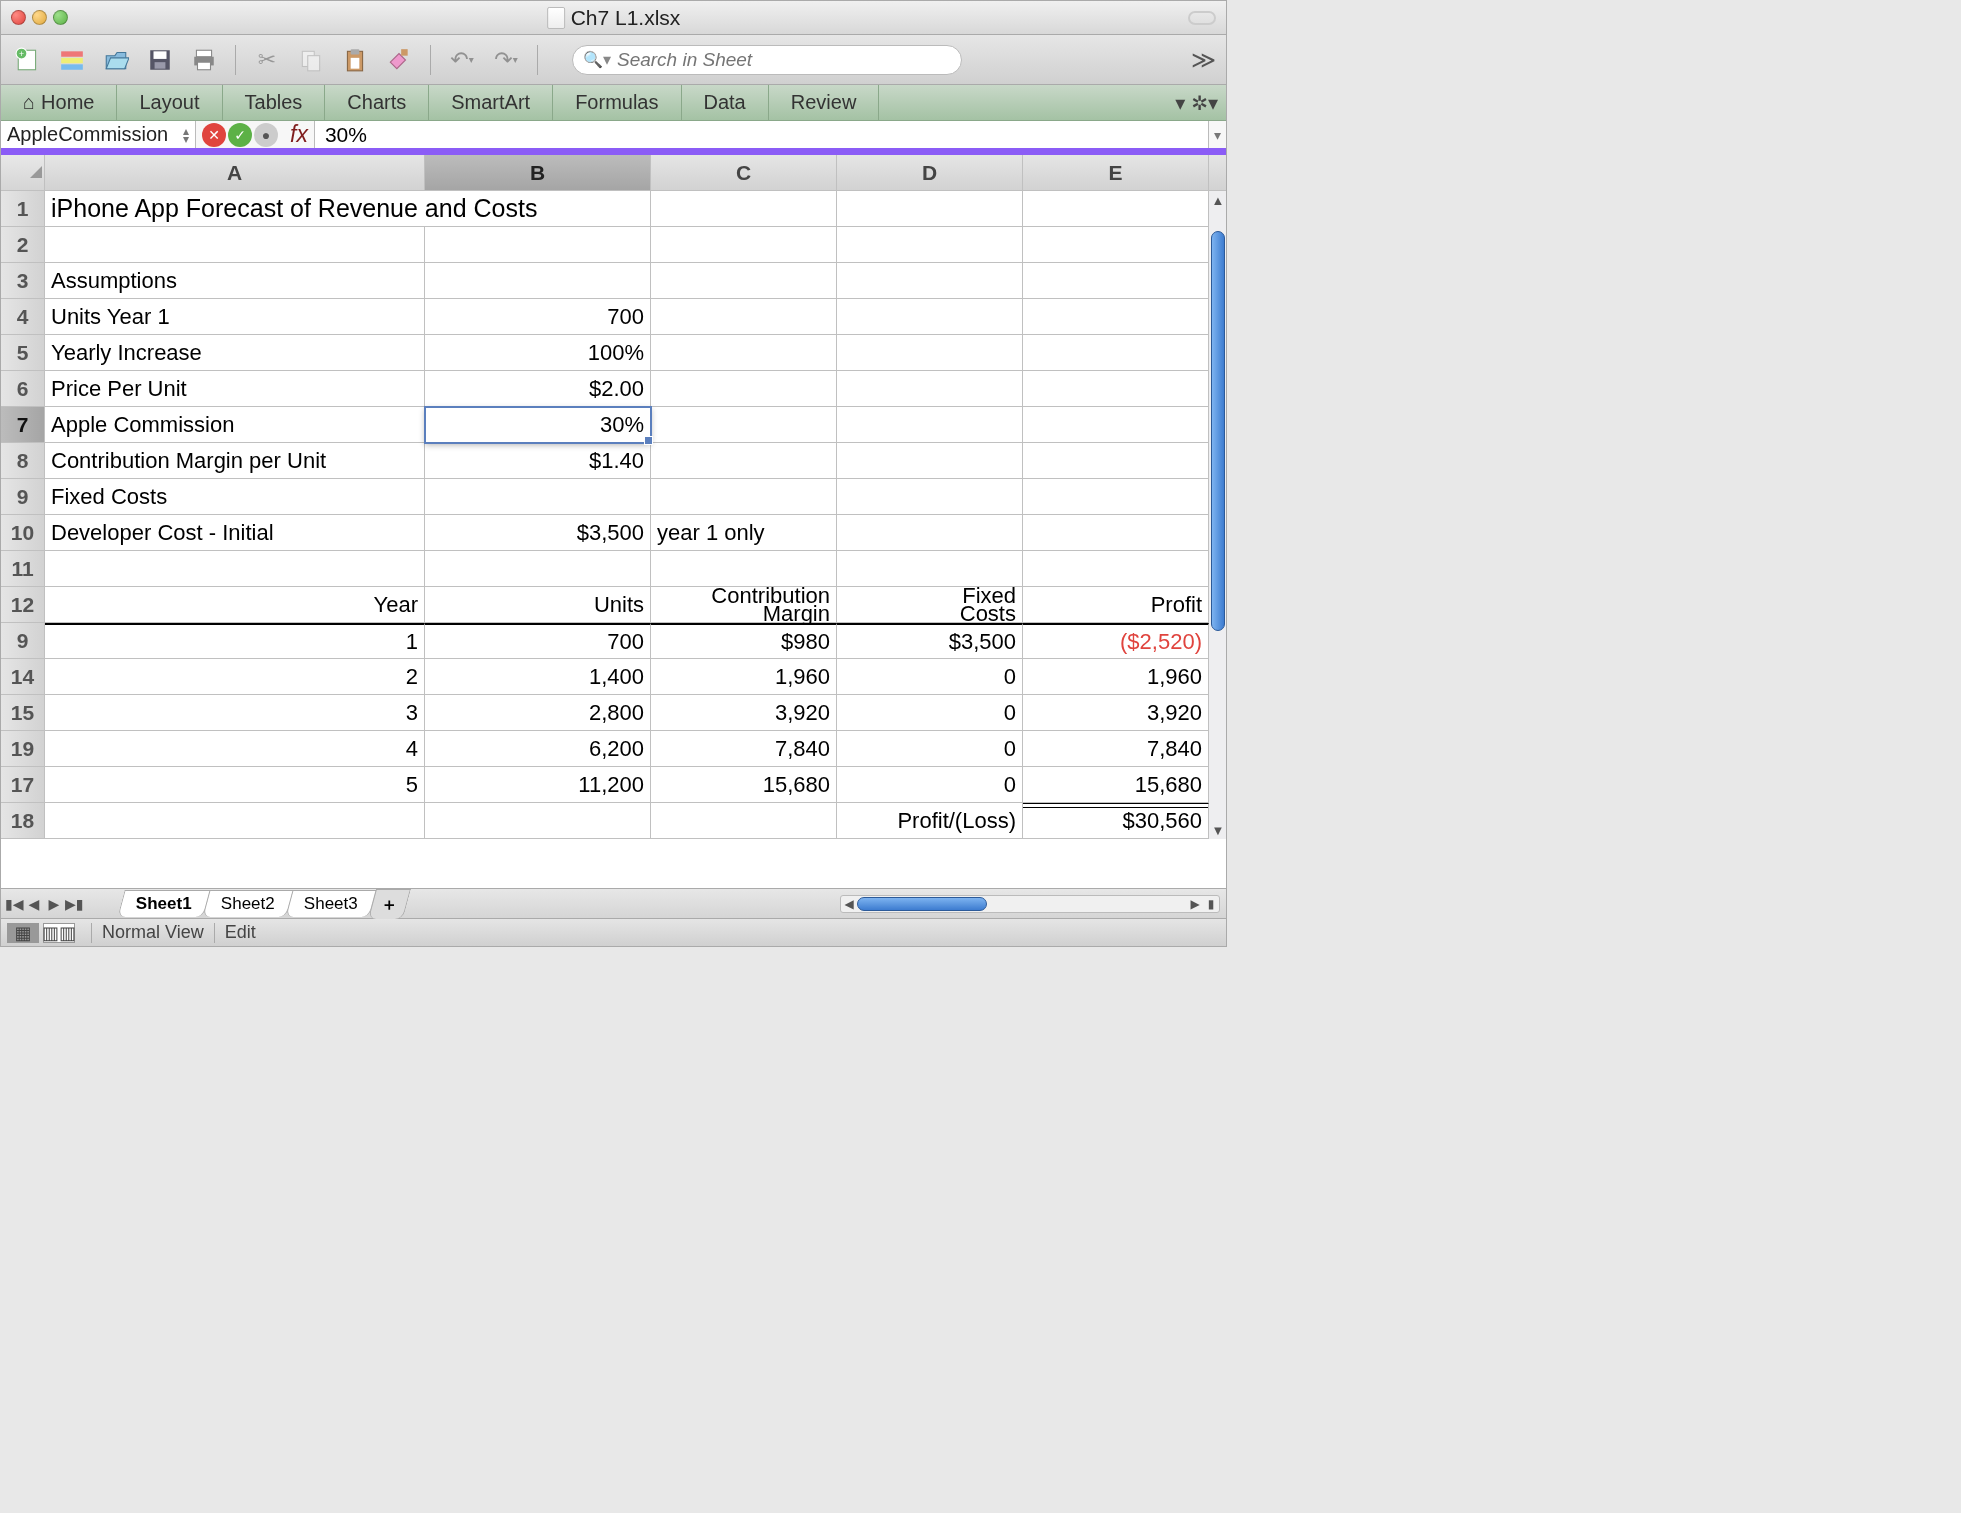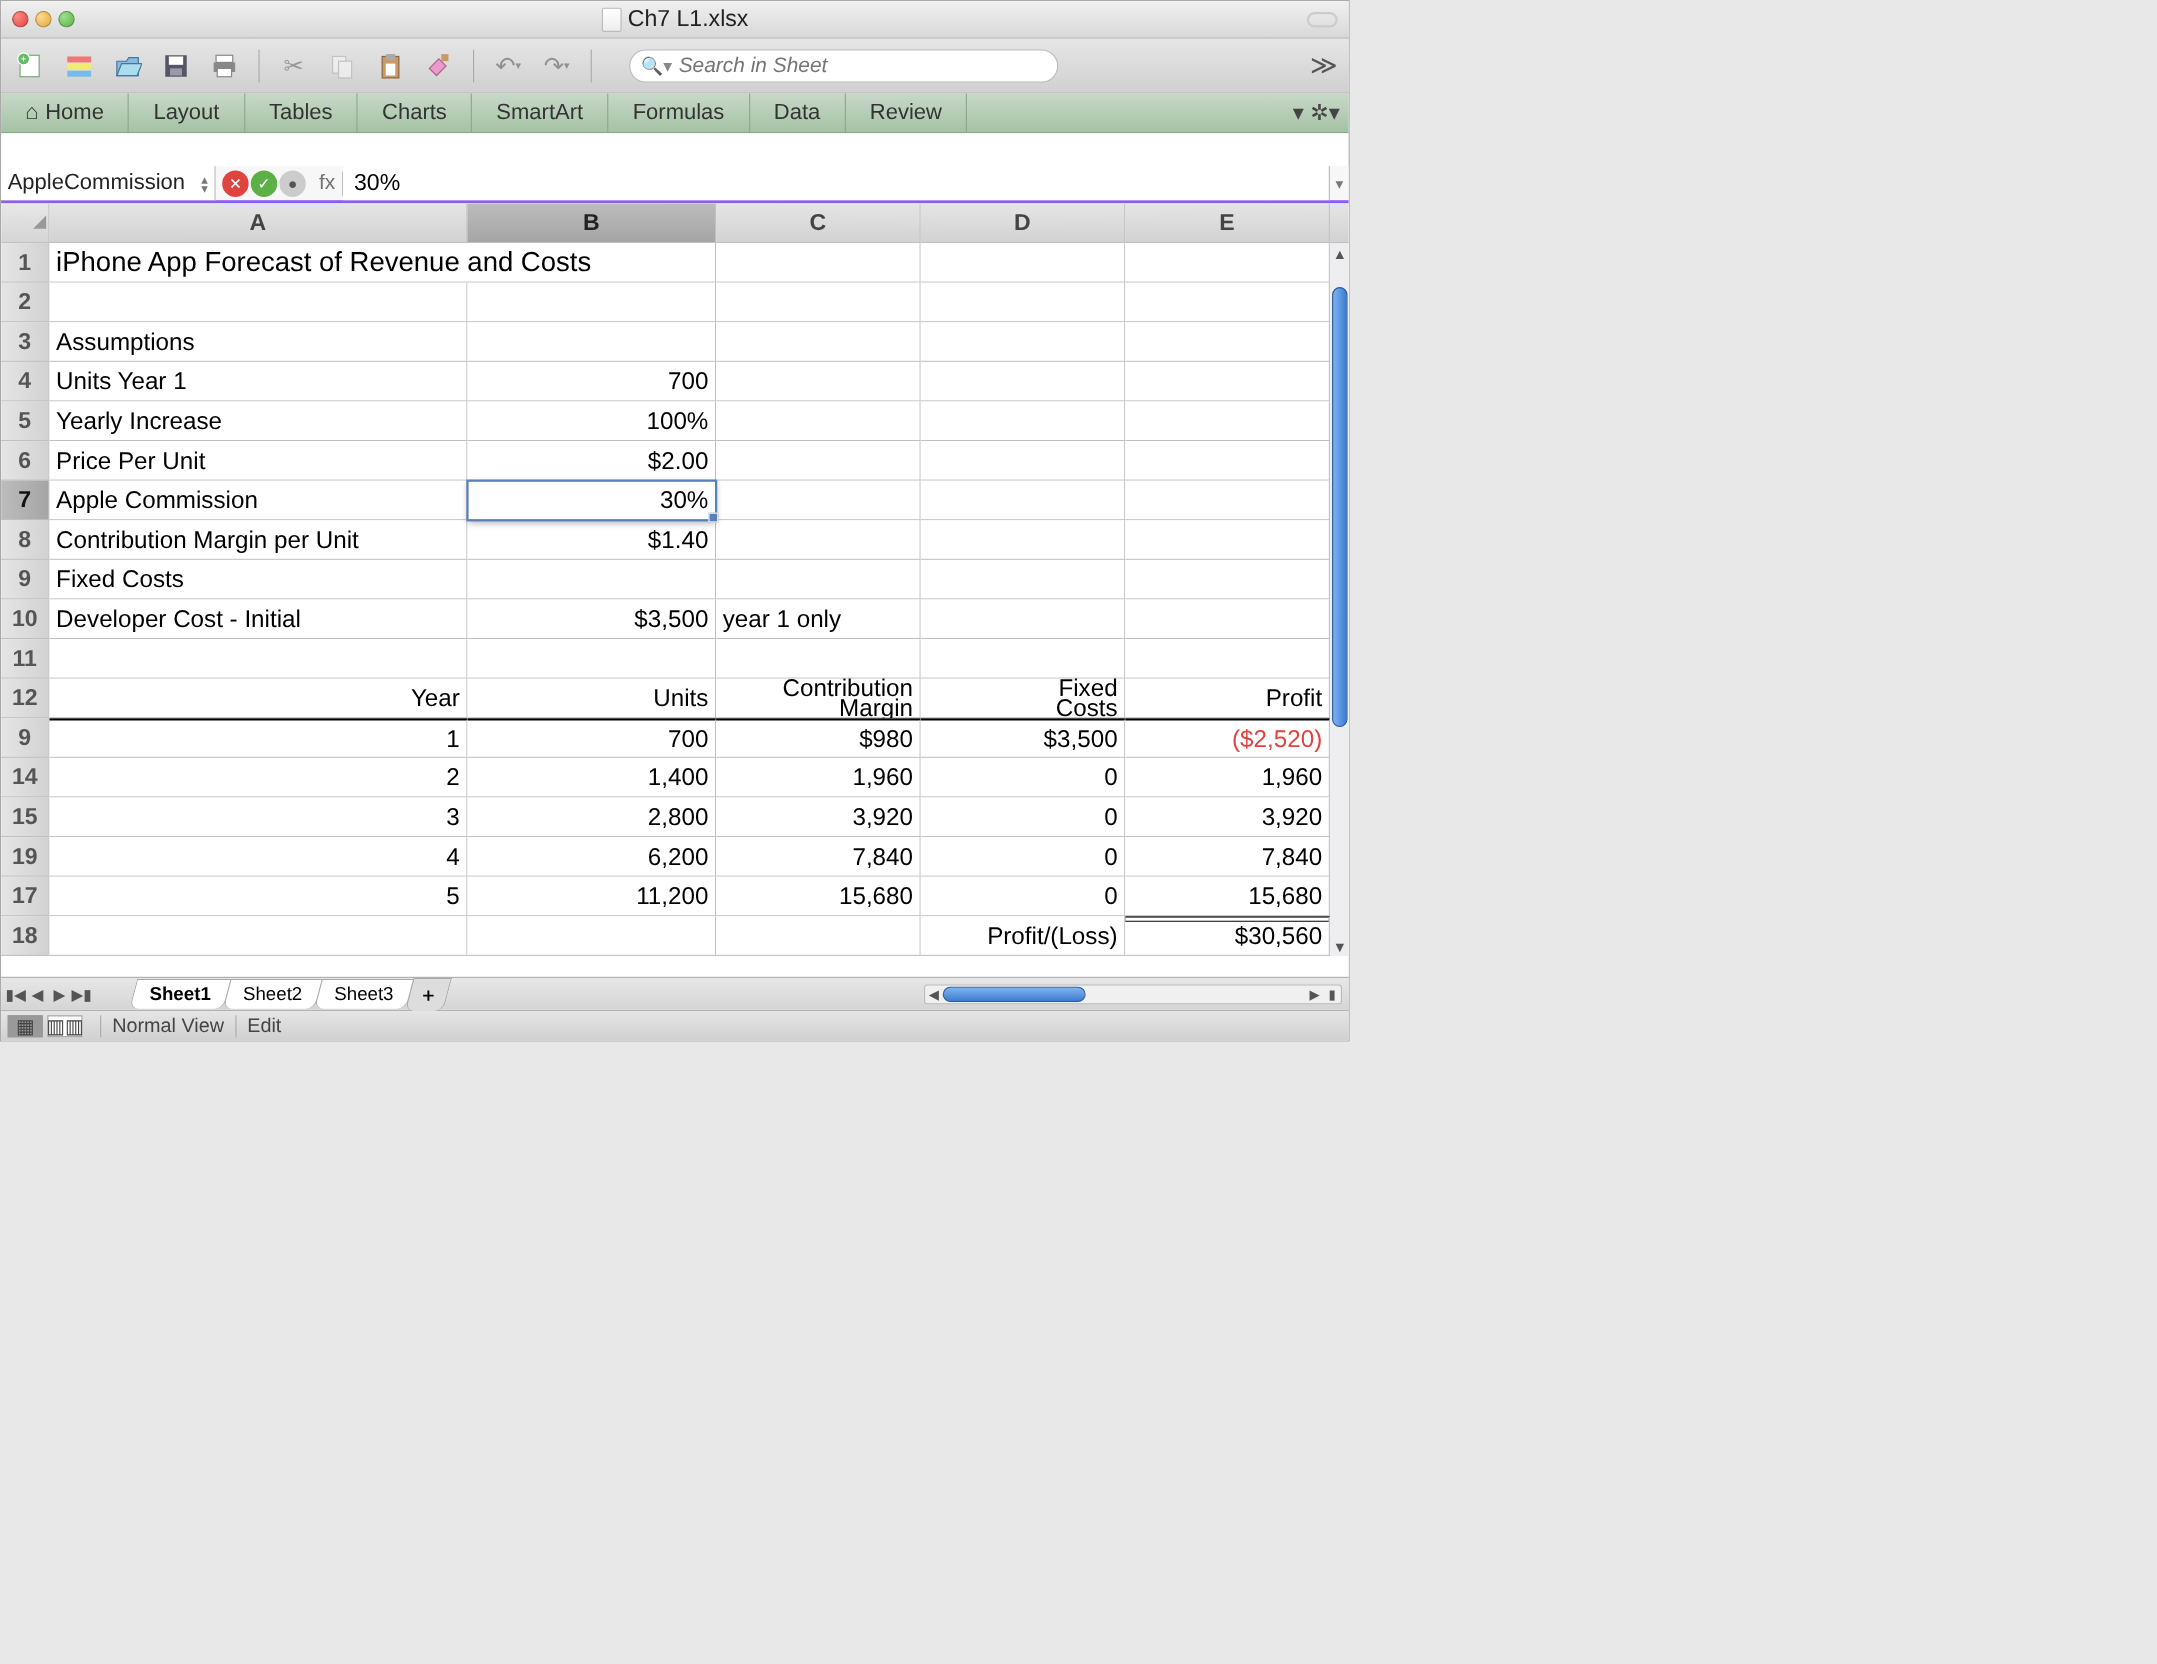--- a/index.html
+++ b/index.html
@@ -26,27 +26,27 @@
 .search-wrap input { flex: 1; border: none; outline: none; font-size: 19px; font-style: italic; color: #999; background: transparent; }
 .chev { margin-left: auto; font-size: 24px; color: #555; }
 
 
 .ribbon { height: 36px; background: linear-gradient(#c8d8c8,#a4c2a4); display: flex; align-items: stretch; border-bottom: 1px solid #8aa88a; }
 .rib-tab { padding: 0 22px; display: flex; align-items: center; font-size: 20px; color: #333; border-right: 1px solid #8aa88a; cursor: pointer; }
 .rib-tab.home::before { content:"⌂"; margin-right: 6px; }
 .rib-right { margin-left: auto; display: flex; align-items: center; padding: 0 8px; gap: 6px; color:#444; font-size:20px; }
 
 
-.fbar { height: 34px; background: #f7f7f7; border-bottom: 3px solid #8b5cf6; display: flex; align-items: center; margin-top: 30px; }
+.fbar { height: 34px; background: #f7f7f7; border-bottom: 7px solid #8b5cf6; display: flex; align-items: center; }
 .namebox { width: 195px; padding: 0 6px; font-size: 20px; color:#222; border-right: 1px solid #bbb; height: 100%; display:flex; align-items:center; background:#fff; }
 .namecaret { font-size:12px; color:#777; margin-left:auto; line-height:8px; }
 .fb-btns { display:flex; align-items:center; gap:2px; padding:0 6px; }
 .fb-btn { width:24px; height:24px; border-radius:50%; display:flex; align-items:center; justify-content:center; font-size:14px; color:#fff; }
 .fb-cancel{ background:#e0443e;} .fb-confirm{ background:#5cb146;} .fb-fx{ background:#ccc; color:#555;}
-.fx { font-size:19px; color:#737373; padding:0 6px; border-right:1px solid #bbb;}
+.fx { font-style: italic; font-size:23px; color:#7f1d1d; padding:0 6px; border-right:1px solid #bbb;}
 .fb-input { flex:1; padding:0 10px; font-size:21px; outline:none; border:none; height:100%; }
 .fb-drop { width:18px; color:#777; font-size:14px; border-left:1px solid #bbb; height:100%; display:flex; align-items:center; justify-content:center; }
 
 
 .grid-area { flex:1; display:flex; overflow:hidden; background:#fff; }
 .grid { display:grid; grid-template-columns: 44px 380px 226px 186px 186px 186px 18px; grid-auto-rows: 36px; border-collapse: collapse; }
 .hdr, .rowhdr, .cell, .corner { border-right:1px solid #c0c0c0; border-bottom:1px solid #c0c0c0; display:flex; align-items:center; }
 .corner { background: linear-gradient(#e8e8e8,#d5d5d5); justify-content:flex-end; padding-bottom:2px; padding-right:2px; }
 .corner::after{ content:""; width:0;height:0; border-style:solid; border-width:0 0 12px 12px; border-color: transparent transparent #999 transparent;}
 .hdr { background: linear-gradient(#e5e5e5,#d2d2d2); justify-content:center; font-size:21px; font-weight:bold; color:#444; }

